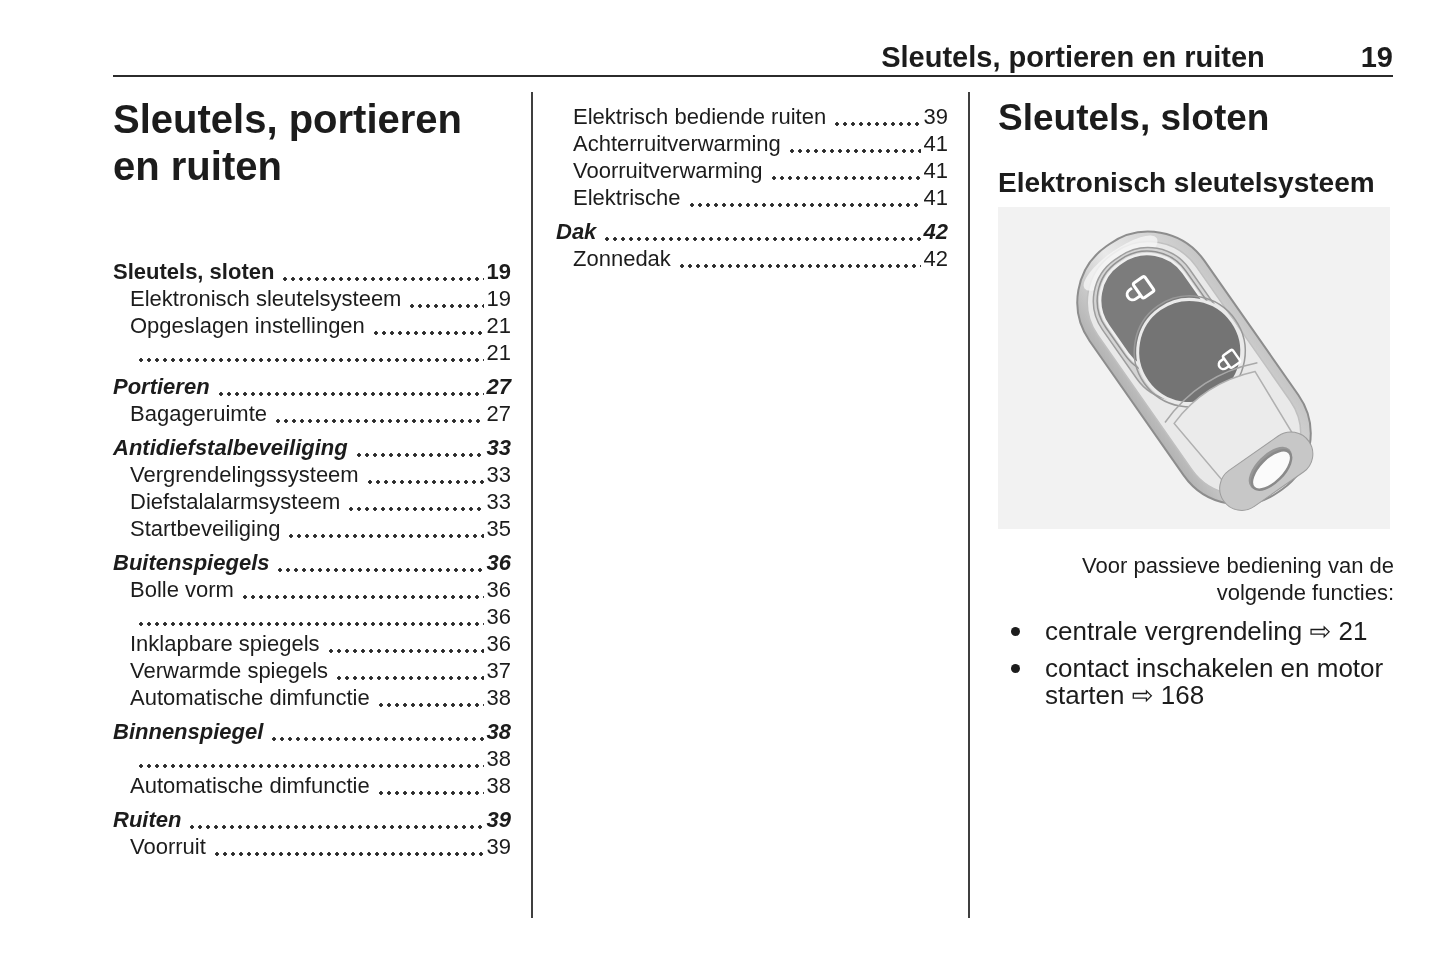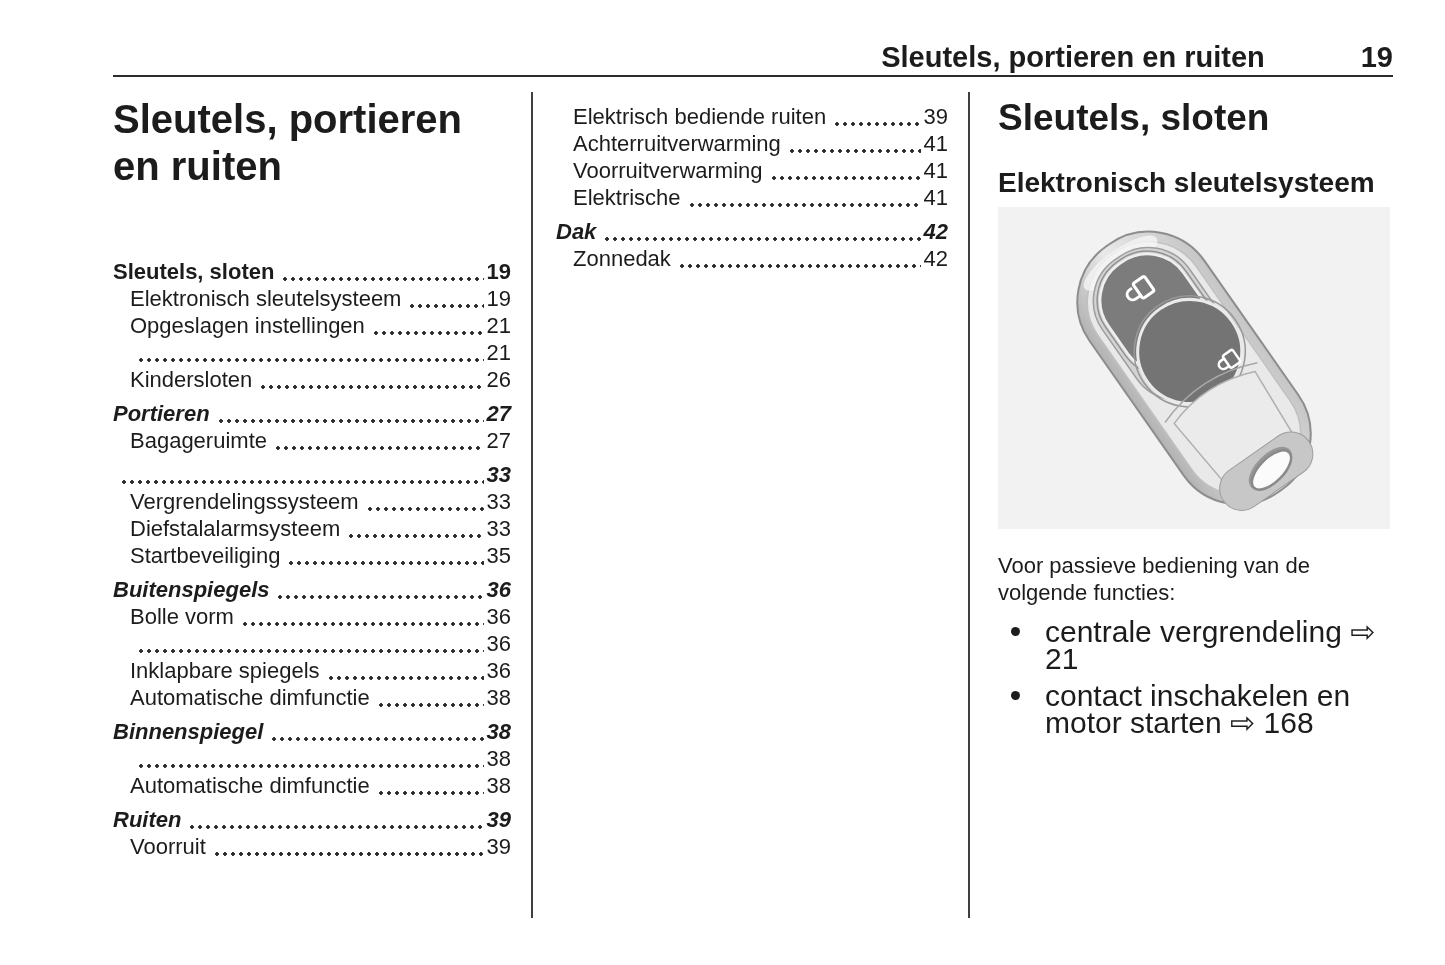--- a/index.html
+++ b/index.html
@@ -37,23 +37,23 @@
     flex:1 1 auto; align-self:stretch; margin:0 3px 0 7px; min-width:14px;
     background-image:radial-gradient(circle, #2a2a2a 1.55px, transparent 1.95px);
     background-size:8px 4px; background-repeat:repeat-x; background-position:left bottom 4px;
   }
   .toc-page { white-space:nowrap; }
 
   .section-heading { font-size:37px; line-height:44px; font-weight:bold; }
   .subsection-heading { font-size:28px; line-height:33px; font-weight:bold; margin-top:26px; }
   .figure { margin-top:8px; width:392px; height:322px; background:#f2f2f2; }
   .figure svg { display:block; }
-  .intro { margin-top:23px; font-size:22px; line-height:27px; }
+  .intro { margin-top:23px; font-size:22px; line-height:27px;text-align:right; }
   .bullet-list { list-style:none; margin-top:12px; }
-  .bullet-item { display:flex; font-size:30px; line-height:27px; margin-bottom:10px; }
+  .bullet-item { display:flex; font-size:26px; line-height:27px; margin-bottom:10px; }
   .bullet-dot { width:9px; height:9px; border-radius:50%; background:#1c1c1c; margin:9px 0 0 13px; flex:none; }
   .bullet-text { margin-left:25px; }
 </style>
 </head>
 <body>
 
 <div class="page">
 
   <header class="page-header">
     <span>Sleutels, portieren en ruiten</span>
@@ -78,36 +78,32 @@
         </div>
       <div class="toc-row sub">
           <span class="toc-label">Opgeslagen instellingen</span>
           <span class="toc-dots"></span>
           <span class="toc-page">21</span>
         </div>
       <div class="toc-row sub">
           <span class="toc-dots"></span>
           <span class="toc-page">21</span>
         </div>
-      <div class="toc-row sub">
-          <span class="toc-label">Kindersloten</span>
-          <span class="toc-dots"></span>
-          <span class="toc-page">26</span>
-        </div>
       <div class="toc-row main">
           <span class="toc-label">Portieren</span>
           <span class="toc-dots"></span>
           <span class="toc-page">27</span>
         </div>
       <div class="toc-row sub">
           <span class="toc-label">Bagageruimte</span>
           <span class="toc-dots"></span>
           <span class="toc-page">27</span>
         </div>
       <div class="toc-row main">
+          <span class="toc-label">Antidiefstalbeveiliging</span>
           <span class="toc-dots"></span>
           <span class="toc-page">33</span>
         </div>
       <div class="toc-row sub">
           <span class="toc-label">Vergrendelingssysteem</span>
           <span class="toc-dots"></span>
           <span class="toc-page">33</span>
         </div>
       <div class="toc-row sub">
           <span class="toc-label">Diefstalalarmsysteem</span>
@@ -130,20 +126,25 @@
           <span class="toc-page">36</span>
         </div>
       <div class="toc-row sub">
           <span class="toc-dots"></span>
           <span class="toc-page">36</span>
         </div>
       <div class="toc-row sub">
           <span class="toc-label">Inklapbare spiegels</span>
           <span class="toc-dots"></span>
           <span class="toc-page">36</span>
+        </div>
+      <div class="toc-row sub">
+          <span class="toc-label">Verwarmde spiegels</span>
+          <span class="toc-dots"></span>
+          <span class="toc-page">37</span>
         </div>
       <div class="toc-row sub">
           <span class="toc-label">Automatische dimfunctie</span>
           <span class="toc-dots"></span>
           <span class="toc-page">38</span>
         </div>
       <div class="toc-row main">
           <span class="toc-label">Binnenspiegel</span>
           <span class="toc-dots"></span>
           <span class="toc-page">38</span>

